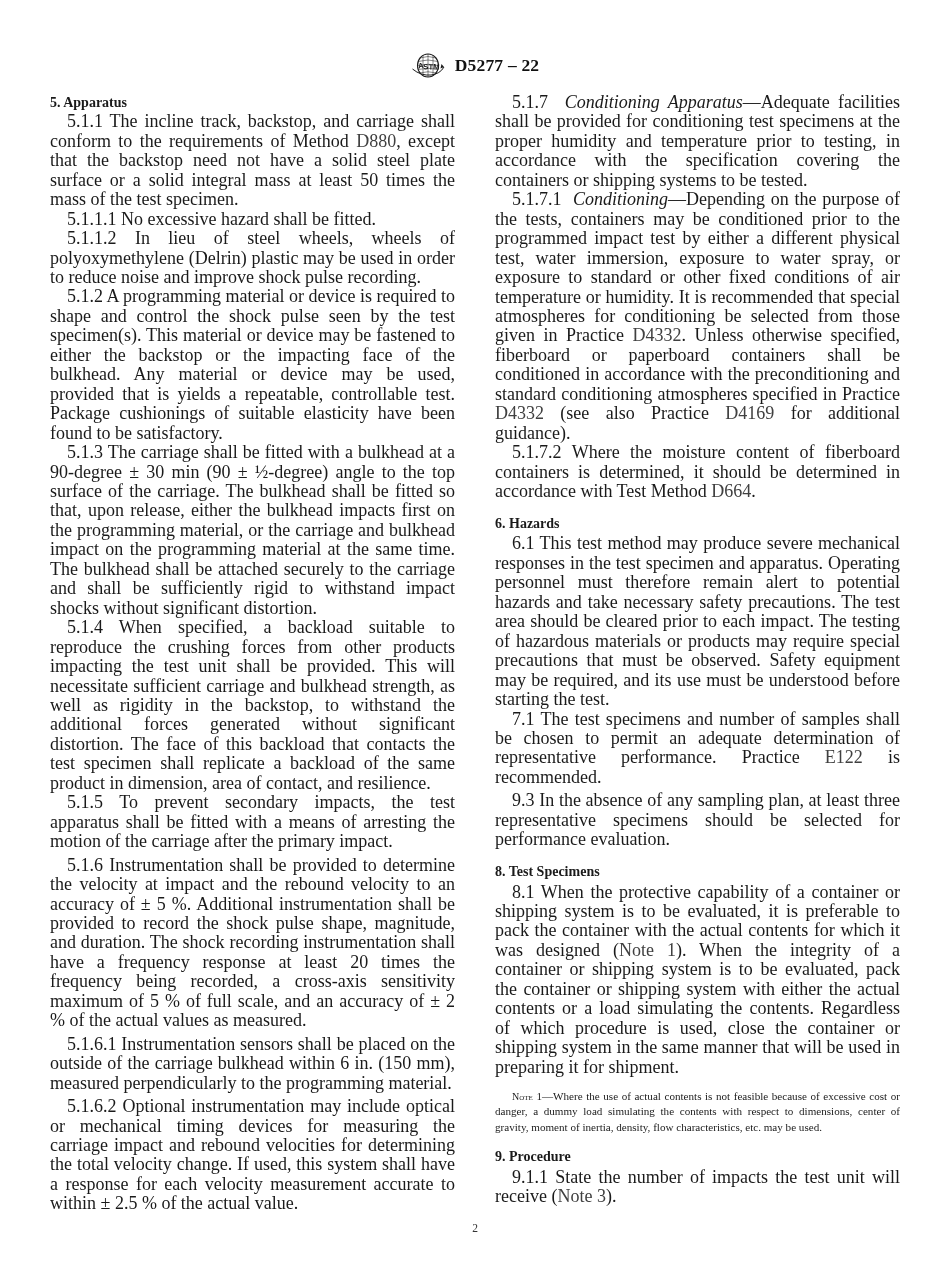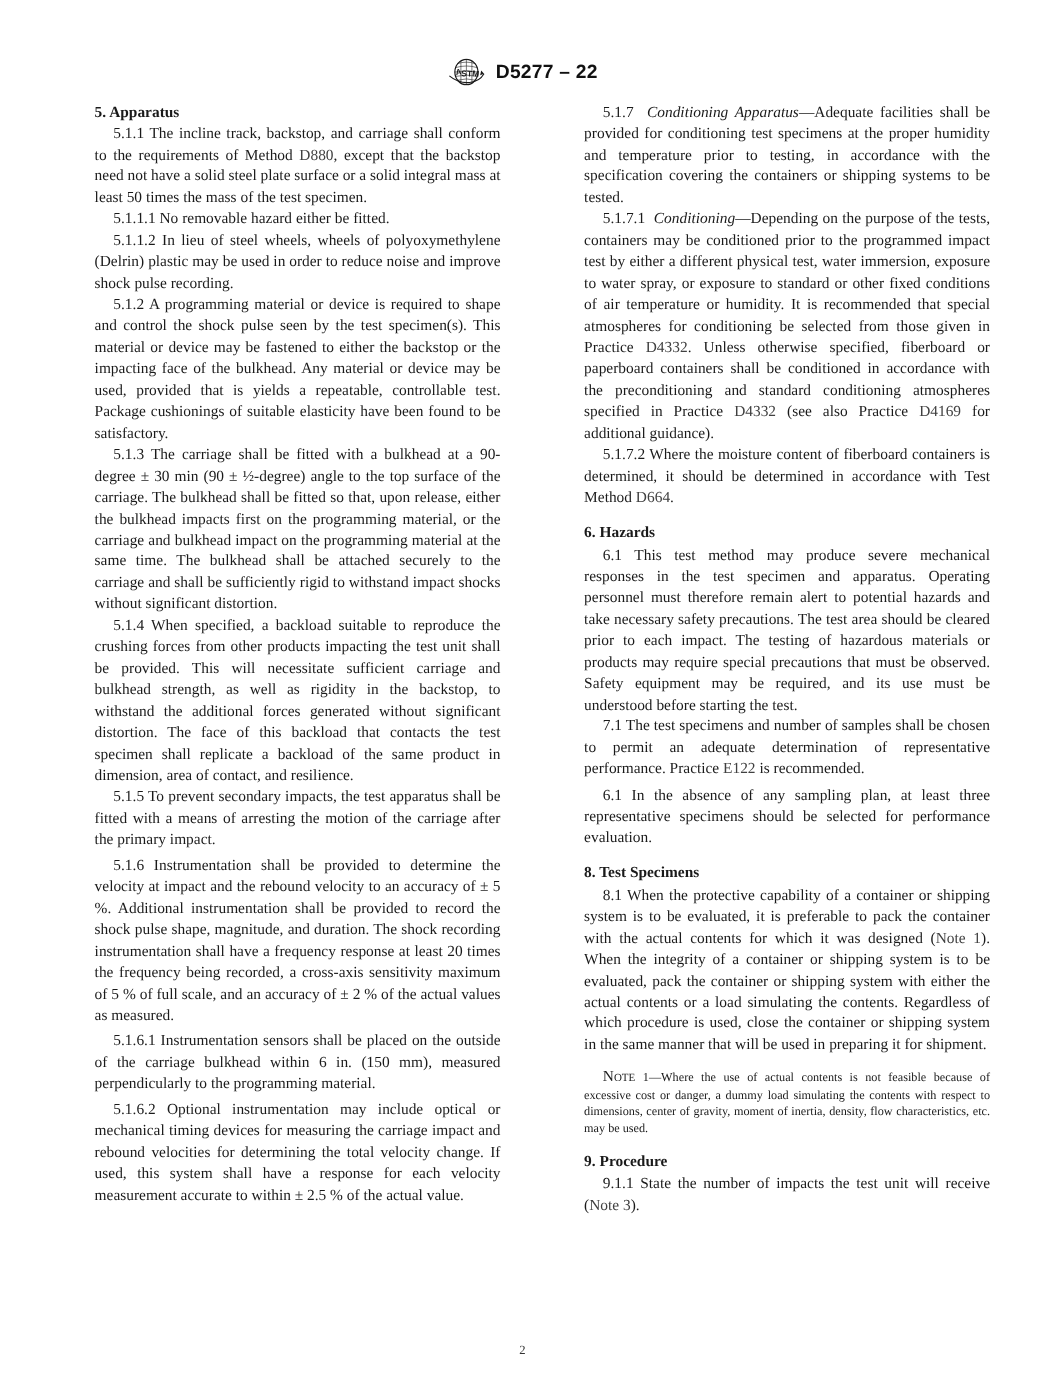--- a/index.html
+++ b/index.html
@@ -27,79 +27,78 @@
     align-items: center;
     justify-content: center;
     gap: 10px;
   }
   .astm-logo {
     width: 34px;
     height: 25px;
     display: block;
   }
   .doc-designation {
-    font-family: Liberation Sans, sans-serif;
+    font-family: Liberation Serif, serif;
     font-size: 17.5px;
     font-weight: bold;
     letter-spacing: 0.2px;
     color: #111;
     white-space: nowrap;
   }
 
   
   .columns {
     position: absolute;
     top: 93px;
     left: 50px;
     width: 850px;
     height: 1110px;
     display: flex;
     gap: 40px;
   }
   .col {
     width: 405px;
     position: relative;
-    margin-left: 36px;
   }
 
   h2.sec-head {
     font-family: "Liberation Serif", "DejaVu Serif", serif;
     font-size: 14px;
     font-weight: bold;
     margin: 0;
     padding: 0;
     line-height: 19.4px;
     text-indent: 0;
   }
   .sec-head.spaced-before { margin-top: 12.5px; }
   .sec-head.spaced-after  { margin-bottom: 1px; }
 
   p.para {
     margin: 0;
     padding: 0;
-    font-size: 14px;
+    font-size: 18px;
     line-height: 19.45px;
     text-align: justify;
     text-justify: inter-word;
     text-indent: 17px;
     hyphens: manual;
   }
   p.para.gap-top { margin-top: 4px; }
 
   p.note {
     margin: 12px 0 0 0;
     padding: 0;
     font-size: 11.1px;
     line-height: 15.2px;
     text-align: justify;
     text-indent: 17px;
   }
   .note-label {
     font-variant: small-caps;
-    font-size: 14px;
+    font-size: 10px;
   }
 
   .ital { font-style: italic; }
   .lnk {
     color: #404040;
   }
 
   
   .page-footer {
     position: absolute;
@@ -146,21 +145,21 @@
 
   <div class="col">
 
     <h2 class="sec-head sec-head-5">5.  Apparatus</h2>
 
 
     <p class="para">
       <span>5.1.1  The incline track, backstop, and carriage shall conform to the requirements of Method </span><span class="lnk">D880</span><span>, except that the backstop need not have a solid steel plate surface or a solid integral mass at least 50 times the mass of the test specimen.</span>
     </p>
 
-    <p class="para">5.1.1.1  No removable hazard either be fitted.</p>
+    <p class="para">5.1.1.1  No excessive hazard shall be fitted.</p>
 
     <p class="para">5.1.1.2  In lieu of steel wheels, wheels of polyoxymethylene (Delrin) plastic may be used in order to reduce noise and improve shock pulse recording.</p>
 
     <p class="para">5.1.2  A programming material or device is required to shape and control the shock pulse seen by the test specimen(s). This material or device may be fastened to either the backstop or the impacting face of the bulkhead. Any material or device may be used, provided that is yields a repeatable, controllable test. Package cushionings of suitable elasticity have been found to be satisfactory.</p>
 
     <p class="para">5.1.3  The carriage shall be fitted with a bulkhead at a 90-degree ± 30 min (90 ± ½-degree) angle to the top surface of the carriage. The bulkhead shall be fitted so that, upon release, either the bulkhead impacts first on the programming material, or the carriage and bulkhead impact on the programming material at the same time. The bulkhead shall be attached securely to the carriage and shall be sufficiently rigid to withstand impact shocks without significant distortion.</p>
 
     <p class="para">5.1.4  When specified, a backload suitable to reproduce the crushing forces from other products impacting the test unit shall be provided. This will necessitate sufficient carriage and bulkhead strength, as well as rigidity in the backstop, to withstand the additional forces generated without significant distortion. The face of this backload that contacts the test specimen shall replicate a backload of the same product in dimension, area of contact, and resilience.</p>
 
     <p class="para">5.1.5  To prevent secondary impacts, the test apparatus shall be fitted with a means of arresting the motion of the carriage after the primary impact.</p>
@@ -189,21 +188,21 @@
 
     <h2 class="sec-head spaced-before spaced-after">6.  Hazards</h2>
 
     <p class="para">6.1  This test method may produce severe mechanical responses in the test specimen and apparatus. Operating personnel must therefore remain alert to potential hazards and take necessary safety precautions. The test area should be cleared prior to each impact. The testing of hazardous materials or products may require special precautions that must be observed. Safety equipment may be required, and its use must be understood before starting the test.</p>
 
 
     <p class="para">
       <span>7.1  The test specimens and number of samples shall be chosen to permit an adequate determination of representative performance. Practice </span><span class="lnk">E122</span><span> is recommended.</span>
     </p>
 
-    <p class="para gap-top">6.1  In the absence of any sampling plan, at least three representative specimens should be selected for performance evaluation.</p>
+    <p class="para gap-top">9.3  In the absence of any sampling plan, at least three representative specimens should be selected for performance evaluation.</p>
 
     <h2 class="sec-head spaced-before spaced-after">8.  Test Specimens</h2>
 
     <p class="para">
       <span>8.1  When the protective capability of a container or shipping system is to be evaluated, it is preferable to pack the container with the actual contents for which it was designed (</span><span class="lnk">Note 1</span><span>). When the integrity of a container or shipping system is to be evaluated, pack the container or shipping system with either the actual contents or a load simulating the contents. Regardless of which procedure is used, close the container or shipping system in the same manner that will be used in preparing it for shipment.</span>
     </p>
 
     <p class="note">
       <span class="note-label">Note</span><span> 1—Where the use of actual contents is not feasible because of excessive cost or danger, a dummy load simulating the contents with respect to dimensions, center of gravity, moment of inertia, density, flow characteristics, etc. may be used.</span>
     </p>

